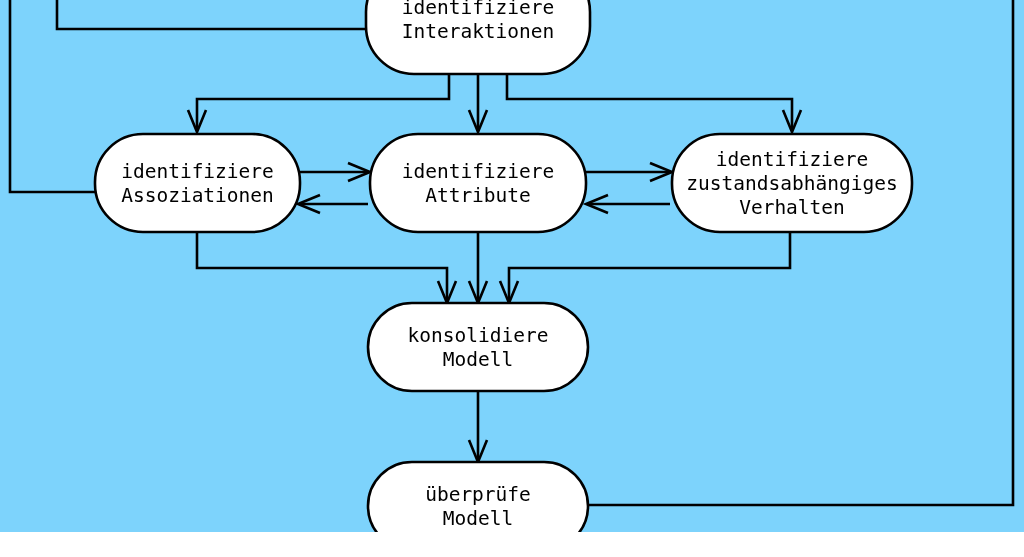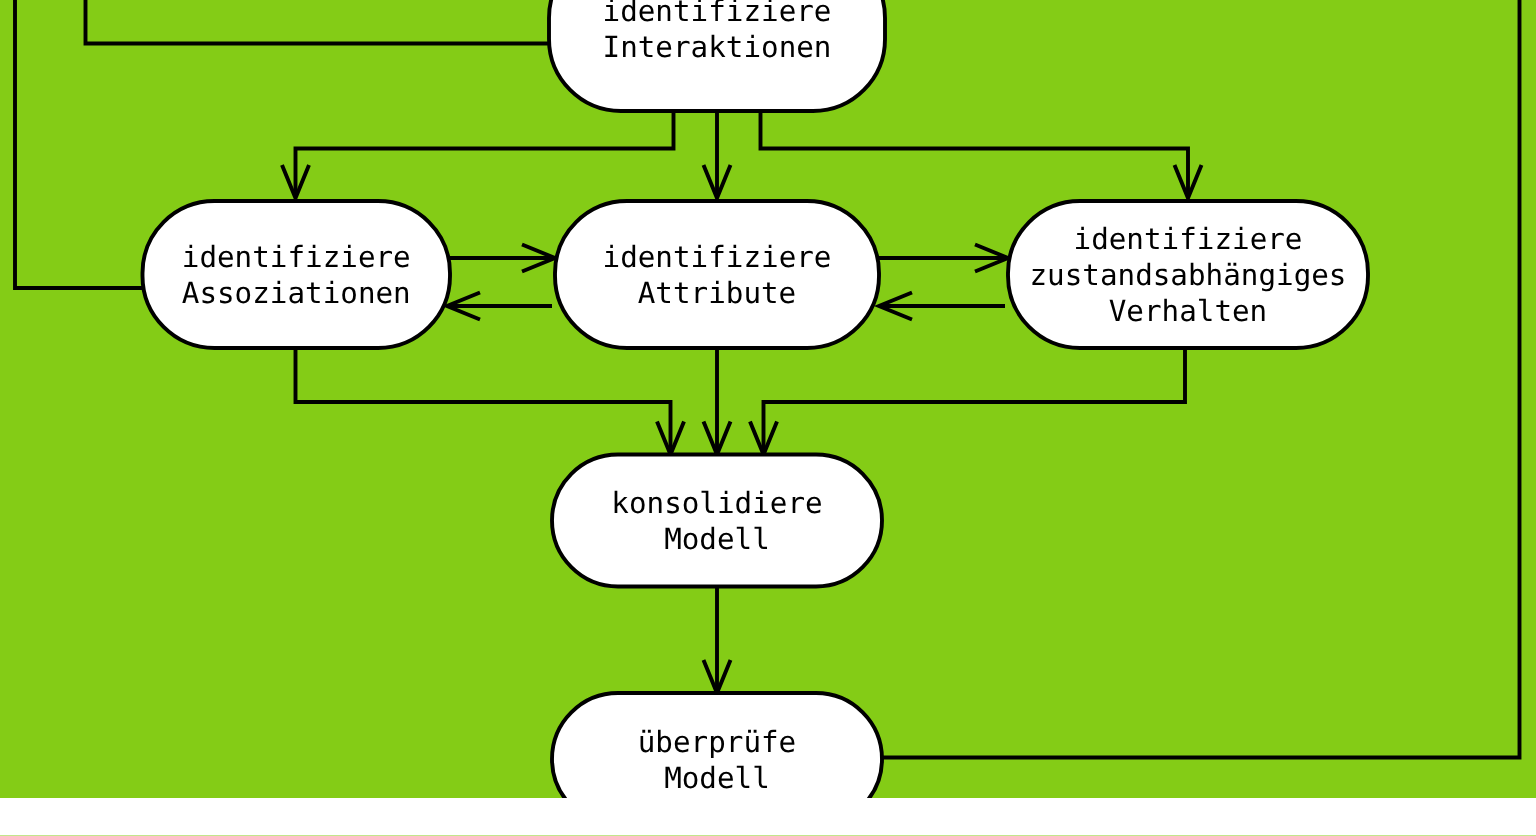--- a/index.html
+++ b/index.html
@@ -8,21 +8,21 @@
     padding: 0;
     background: #ffffff;
   }
   body {
     font-family: "DejaVu Sans Mono", "Liberation Mono", monospace;
   }
   #diagram-root {
     position: relative;
     width: 1024px;
     height: 532px;
-    background: #84cc16;
+    background: #7dd3fc;
     overflow: hidden;
   }
   svg#flow-svg {
     display: block;
     width: 1024px;
     height: 557px;
   }
   .node-shape {
     fill: #ffffff;
     stroke: #000000;

